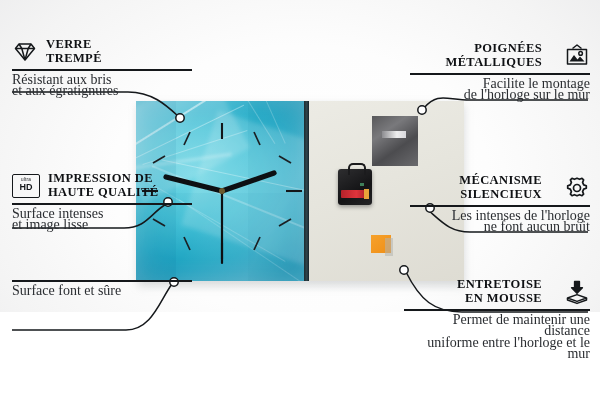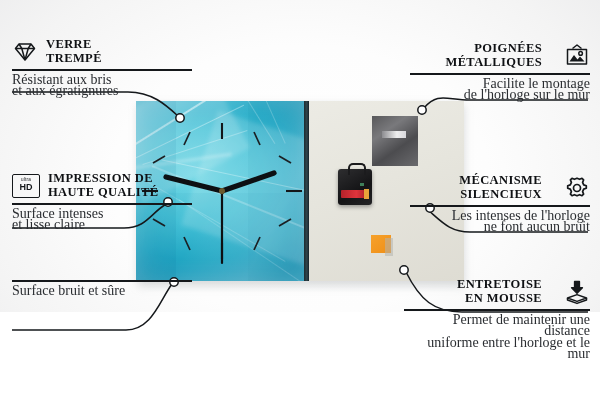--- a/index.html
+++ b/index.html
@@ -226,26 +226,26 @@
         <span class="u">ultra</span>
         <span class="h">HD</span>
       </div>
       <div>
         <div class="ctitle">IMPRESSION DE</div>
         <div class="ctitle">HAUTE QUALITÉ</div>
       </div>
     </div>
     <div class="rule"></div>
     <div class="csub">Surface intenses</div>
-    <div class="csub">et lisse claire</div>
+    <div class="csub">et image lisse</div>
   </div>
 
   <div class="callout left" style="top:276px;">
     <div class="rule"></div>
-    <div class="csub">Surface bruit et sûre</div>
+    <div class="csub">Surface font et sûre</div>
   </div>
 
   <div class="callout right" style="top:42px;">
     <div class="chead">
       <svg class="icon" viewBox="0 0 26 26">
         <g fill="none" stroke="#15181b" stroke-width="1.5" stroke-linejoin="round">
           <path d="M8.5 5.5 L13 2 L17.5 5.5"></path>
           <rect x="3.5" y="6.5" width="19" height="14.5"></rect>
           <path d="M5.5 18.5 L10 12 L13.5 16.5 L16 13.5 L20.5 18.5 Z" fill="#15181b" stroke="none"></path>
           <circle cx="16.6" cy="10.4" r="1.8"></circle>

